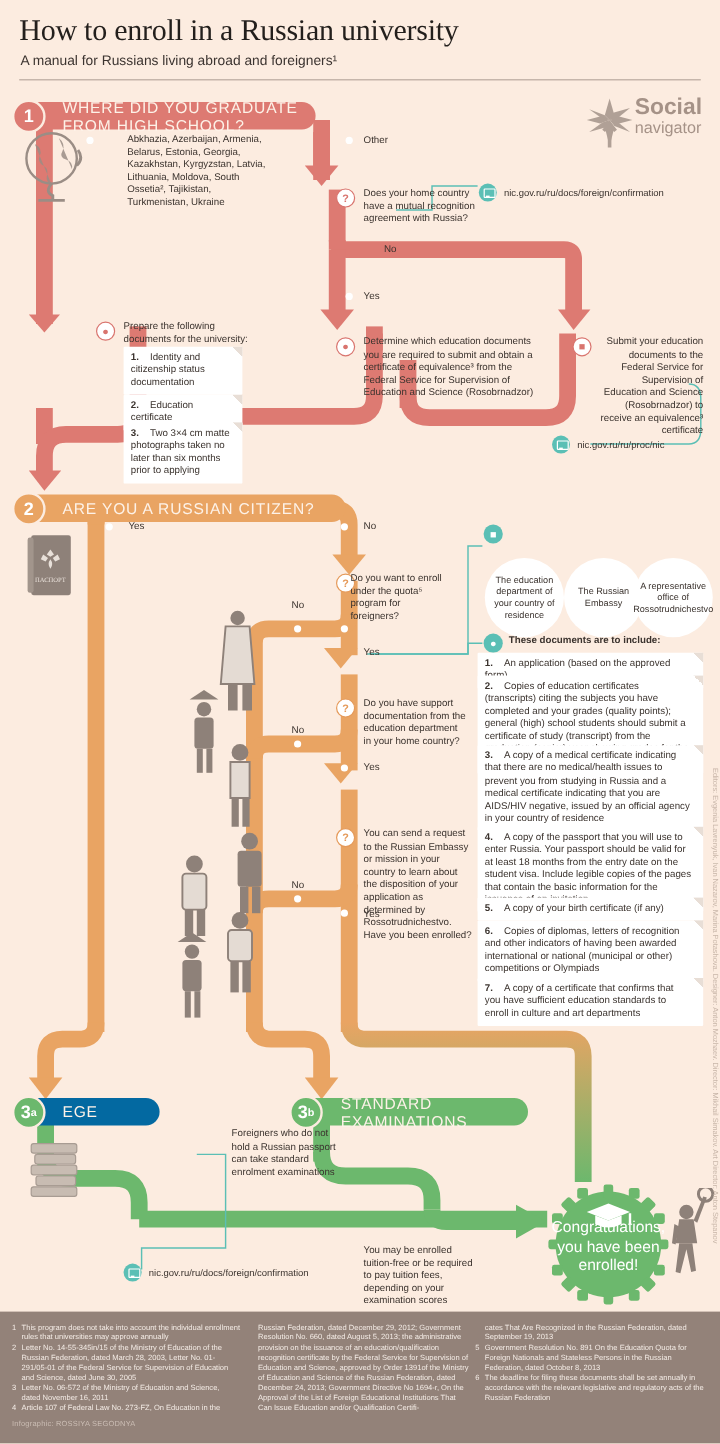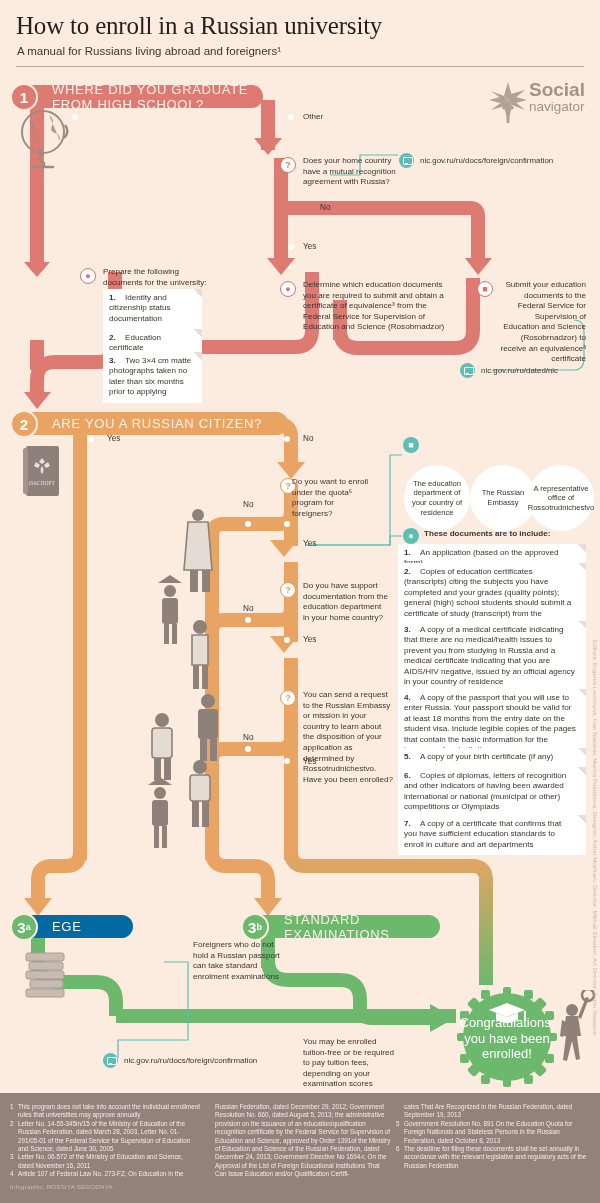--- a/index.html
+++ b/index.html
@@ -226,20 +226,21 @@
     <svg width="52" height="62" viewBox="0 0 52 62">
       <circle cx="25" cy="24" r="21" fill="none" stroke="#9a8d85" stroke-width="2"></circle>
       <path d="M11,12 q7,4 4,10 q-2,5 3,8 q5,3 3,9 q-1,4 4,7" fill="#9a8d85" opacity=".85"></path>
       <path d="M31,7 q6,5 3,11 q-3,5 3,7 q6,2 5,8" fill="#9a8d85" opacity=".85"></path>
       <path d="M25,45 q-6,7 1,10 l0,3 M14,59 h22" stroke="#9a8d85" stroke-width="2.4" fill="none"></path>
       <path d="M46,30 q6,-6 1,-13" stroke="#9a8d85" stroke-width="2.4" fill="none"></path>
     </svg>
   </div>
 
   <div class="dot" style="left:72px; top:114px;"></div>
+  <div class="tx" style="left:106px; top:111px; width:120px;">Abkhazia, Azerbaijan, Armenia, Belarus, Estonia, Georgia, Kazakhstan, Kyrgyzstan, Latvia, Lithuania, Moldova, South Ossetia², Tajikistan, Turkmenistan, Ukraine</div>
 
   <div class="dot" style="left:288px; top:114px;"></div>
   <div class="tx" style="left:303px; top:112px; width:70px;">Other</div>
 
   <div class="icirc q" style="left:280px; top:157px;">?</div>
   <div class="tx" style="left:303px; top:156px; width:98px;">Does your home country have a mutual recognition agreement with Russia?</div>
   <div class="linkicon" style="left:399px; top:153px;"></div>
   <div class="link" style="left:420px; top:156px;">nic.gov.ru/ru/docs/foreign/confirmation</div>
 
   <div class="ylabel" style="left:320px; top:203px;">No</div>
@@ -264,21 +265,21 @@
     <span class="num">3.</span>
     <span class="body">Two 3×4 cm matte photographs taken no later than six months prior to applying</span>
   </div>
 
   <div class="icirc red" style="left:280px; top:281px;">●</div>
   <div class="tx" style="left:303px; top:280px; width:152px;">Determine which education documents you are required to submit and obtain a certificate of equivalence³ from the Federal Service for Supervision of Education and Science (Rosobrnadzor)</div>
 
   <div class="icirc red" style="left:477px; top:281px;">■</div>
   <div class="tx" style="left:498px; top:280px; width:88px;text-align:right;">Submit your education documents to the Federal Service for Supervision of Education and Science (Rosobrnadzor) to receive an equivalence³ certificate</div>
   <div class="linkicon" style="left:460px; top:363px;"></div>
-  <div class="link" style="left:481px; top:366px;">nic.gov.ru/ru/dated/nic</div>
+  <div class="link" style="left:481px; top:366px;">nic.gov.ru/ru/proc/nic</div>
 
   <div class="banner" style="left:18px; top:412px; width:270px; background:#e9a463;">ARE YOU A RUSSIAN CITIZEN?</div>
   <div class="stepbadge" style="left:10px; top:410px; background:#e9a463;">2</div>
 
   <div class="abs" style="left:22px; top:445px;">
     <svg width="40" height="54" viewBox="0 0 40 54">
       <rect x="4" y="1" width="33" height="50" rx="2" fill="#8e8179"></rect>
       <rect x="1" y="3" width="5" height="46" rx="2" fill="#a2958c"></rect>
       <g fill="#e8e0d9">
         <path d="M20 13 l3 4 l-3 2 l-3 -2 z"></path>

